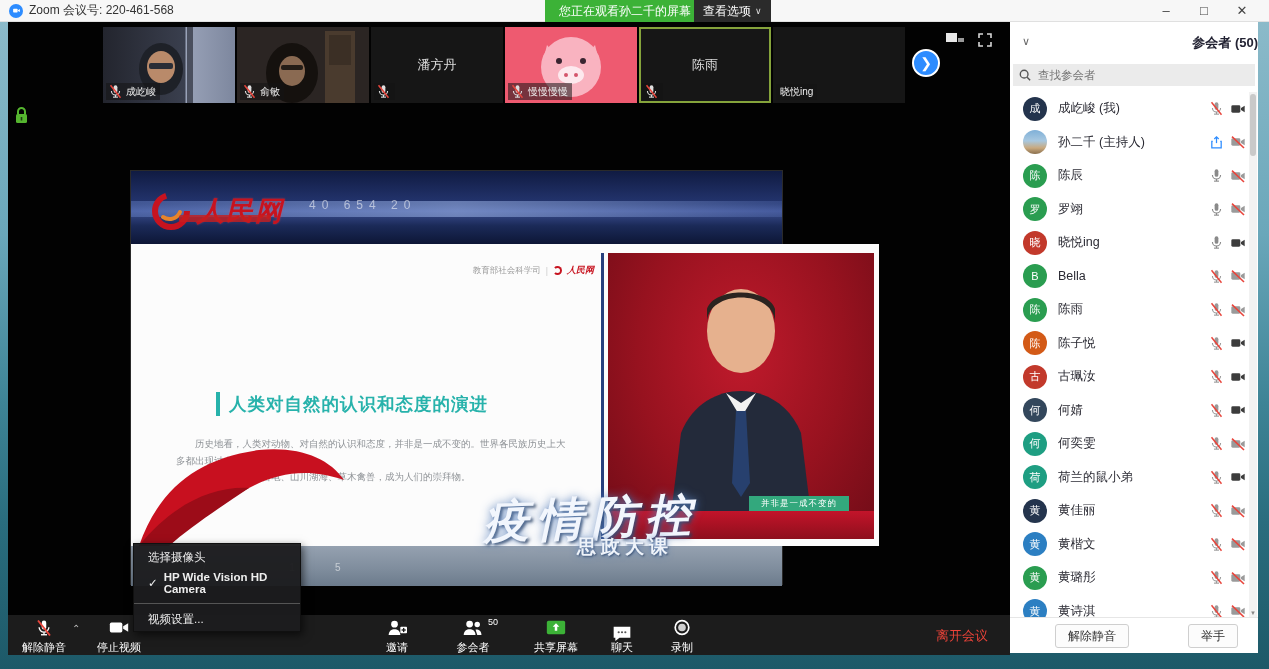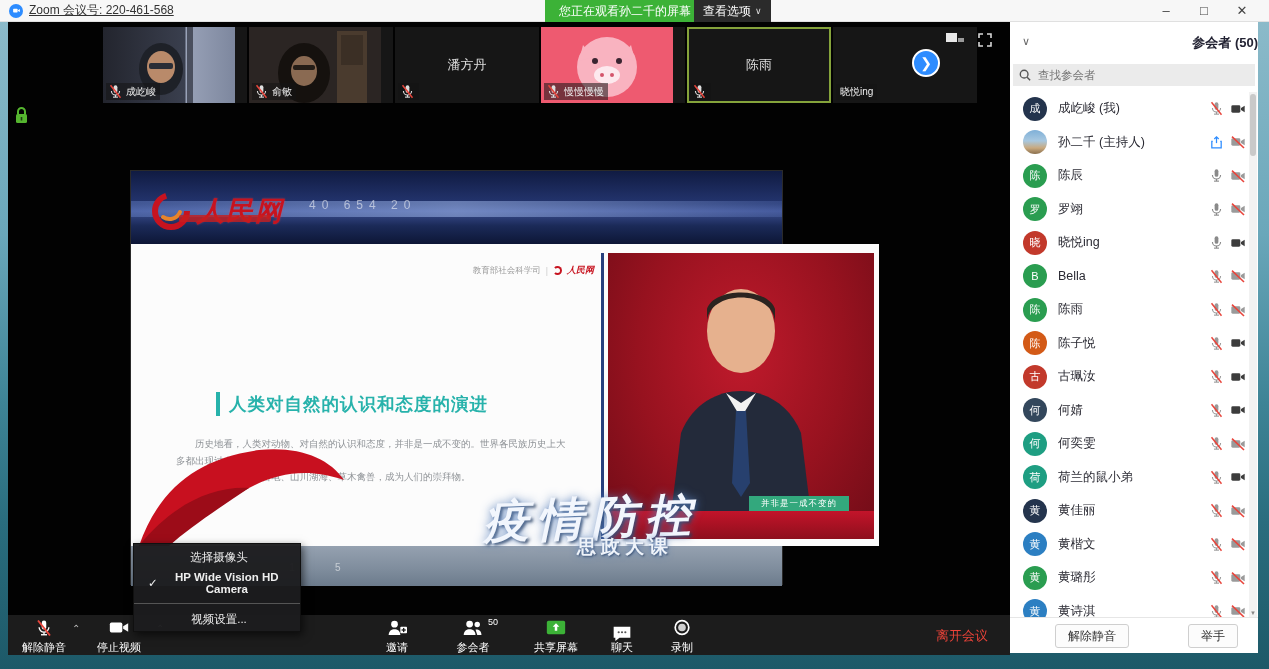--- a/index.html
+++ b/index.html
@@ -6,34 +6,34 @@
   *{box-sizing:border-box;font-family:"Liberation Sans","DejaVu Sans",sans-serif;}
   .screen{position:relative;width:1269px;height:669px;overflow:hidden;background:#000;}
   .wallpaper{position:absolute;inset:0;
     background:linear-gradient(180deg,#8fbccb 0%,#6aa7ba 35%,#3e8496 60%,#2a6d7e 78%,#1d5968 100%);}
   
   .titlebar{position:absolute;left:0;top:0;width:1269px;height:22px;background:#f7f7f7;
     border-bottom:1px solid #e0e0e0;display:flex;align-items:center;z-index:30;}
   .tb-left{display:flex;align-items:center;gap:6px;padding-left:9px;flex:0 0 auto;}
   .zoom-icon{width:14px;height:14px;border-radius:50%;background:#2d8cff;display:inline-flex;
     align-items:center;justify-content:center;}
-  .tb-title{font-size:12px;color:#333;text-decoration:underline;}
+  .tb-title{font-size:12px;color:#333;}
   .watch-banner{position:absolute;left:545px;top:0;height:22px;line-height:22px;padding:0 14px;
     background:#3cb237;color:#fff;font-size:12px;}
   .view-options{position:absolute;left:694px;top:0;height:22px;line-height:22px;padding:0 9px;
     background:#2b2b2b;color:#fff;font-size:12px;cursor:pointer;display:flex;align-items:center;gap:4px;}
   .vo-caret{font-size:9px;color:#ddd;}
   .tb-controls{position:absolute;right:8px;top:0;height:22px;display:flex;align-items:center;}
   .tb-controls span{width:38px;text-align:center;color:#444;font-size:13px;line-height:22px;cursor:pointer;}
   
   .main{position:absolute;left:8px;top:22px;width:1002px;height:633px;background:#020202;z-index:10;}
   .lock{position:absolute;left:6px;top:84px;}
   
   .strip{position:absolute;left:95px;top:5px;height:76px;display:flex;gap:2px;}
-  .tile{position:relative;width:144px;height:76px;background:#161616;overflow:hidden;flex:0 0 auto;cursor:pointer;}
+  .tile{position:relative;width:132px;height:76px;background:#161616;overflow:hidden;flex:0 0 auto;cursor:pointer;}
   .tile.active{outline:2px solid #85a33b;outline-offset:-2px;}
   .tile .center-name{position:absolute;inset:0;display:flex;align-items:center;justify-content:center;
     color:#ddd;font-size:13px;}
   .tile .tag{position:absolute;left:3px;bottom:3px;display:flex;align-items:center;gap:3px;
     background:rgba(20,20,20,.55);padding:1px 4px 1px 2px;color:#eee;font-size:10px;}
   .tile .tag.noicon{padding-left:4px;}
   .strip-icons{position:absolute;left:938px;top:11px;display:flex;gap:14px;}
   .next-btn{position:absolute;left:904px;top:27px;width:28px;height:28px;border-radius:50%;
     background:#2d8cff;border:2px solid #fff;display:flex;align-items:center;justify-content:center;
     color:#fff;font-size:14px;font-weight:bold;cursor:pointer;}
@@ -68,21 +68,21 @@
   .vfooter{position:absolute;left:0;top:375px;width:100%;height:40px;overflow:visible;
     background:linear-gradient(180deg,#95a1b0 0%,#7e8c9c 60%,#6c7b8c 100%);}
   .vfooter .num{position:absolute;color:rgba(255,255,255,.55);font-size:10px;top:16px;letter-spacing:40px;left:70px;}
   .overlay-title{position:absolute;left:352px;top:-58px;color:#f2f6fd;font-size:46px;font-weight:bold;
     font-style:italic;letter-spacing:8px;transform:rotate(-2deg);
     text-shadow:0 0 10px rgba(90,130,190,.9),2px 2px 3px rgba(30,50,80,.8);}
   .overlay-sub{position:absolute;left:446px;top:-12px;color:#eef3fa;font-size:19px;font-weight:bold;
     letter-spacing:5px;text-shadow:0 0 7px rgba(90,130,190,.95),1px 1px 2px rgba(30,50,80,.8);}
   
   .cam-menu{position:absolute;left:125px;top:521px;width:168px;background:rgba(28,28,30,.96);
-    border:1px solid #101010;color:#eee;font-size:11.5px;box-shadow:2px 3px 8px rgba(0,0,0,.6);z-index:5;text-align:center;}
+    border:1px solid #101010;color:#eee;font-size:11.5px;box-shadow:2px 3px 8px rgba(0,0,0,.6);z-index:5;}
   .cam-menu .mi{padding:4px 10px 4px 14px;cursor:pointer;}
   .cam-menu .hdr{padding:6px 10px 2px 14px;}
   .cam-menu .sel{display:flex;align-items:center;gap:6px;font-weight:bold;}
   .cam-menu .msep{height:1px;background:#555;margin:4px 0;}
   
   .toolbar{position:absolute;left:0;top:593px;width:100%;height:40px;background:#1c1c1c;}
   .tbtn{position:absolute;top:2px;height:36px;display:flex;flex-direction:column;align-items:center;
     justify-content:space-between;color:#fff;font-size:11px;cursor:pointer;padding-top:2px;}
   .tbtn .lab{line-height:11px;}
   .caret{position:absolute;top:8px;color:#bbb;font-size:10px;cursor:pointer;}

